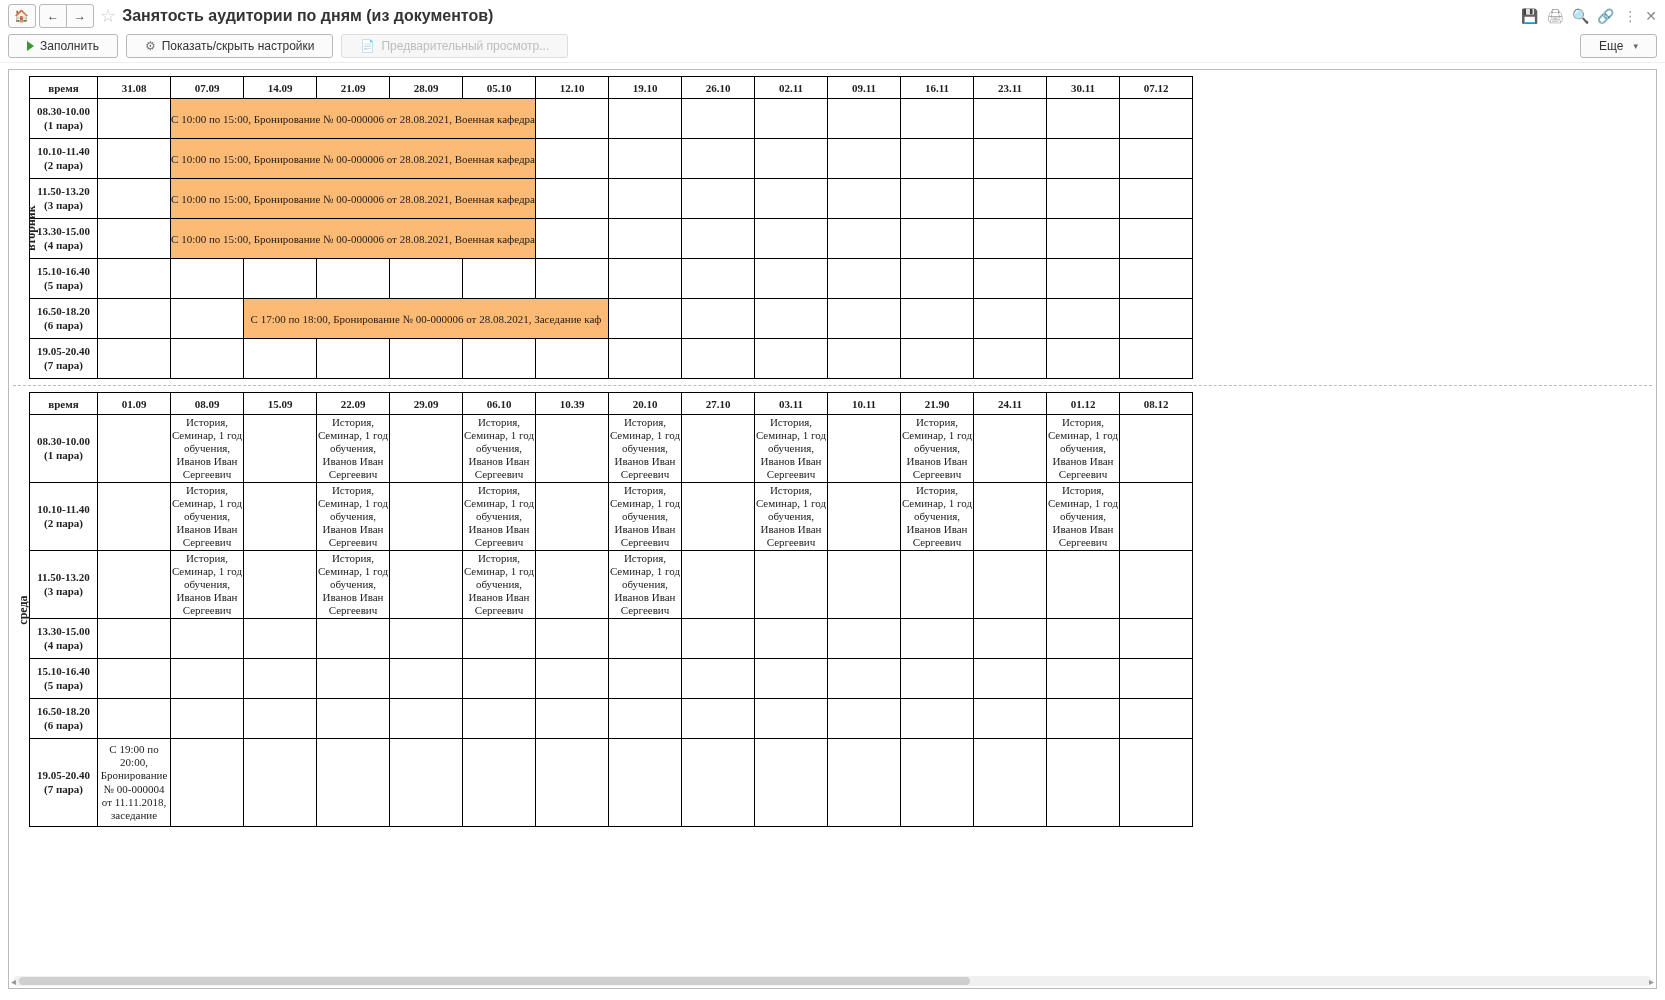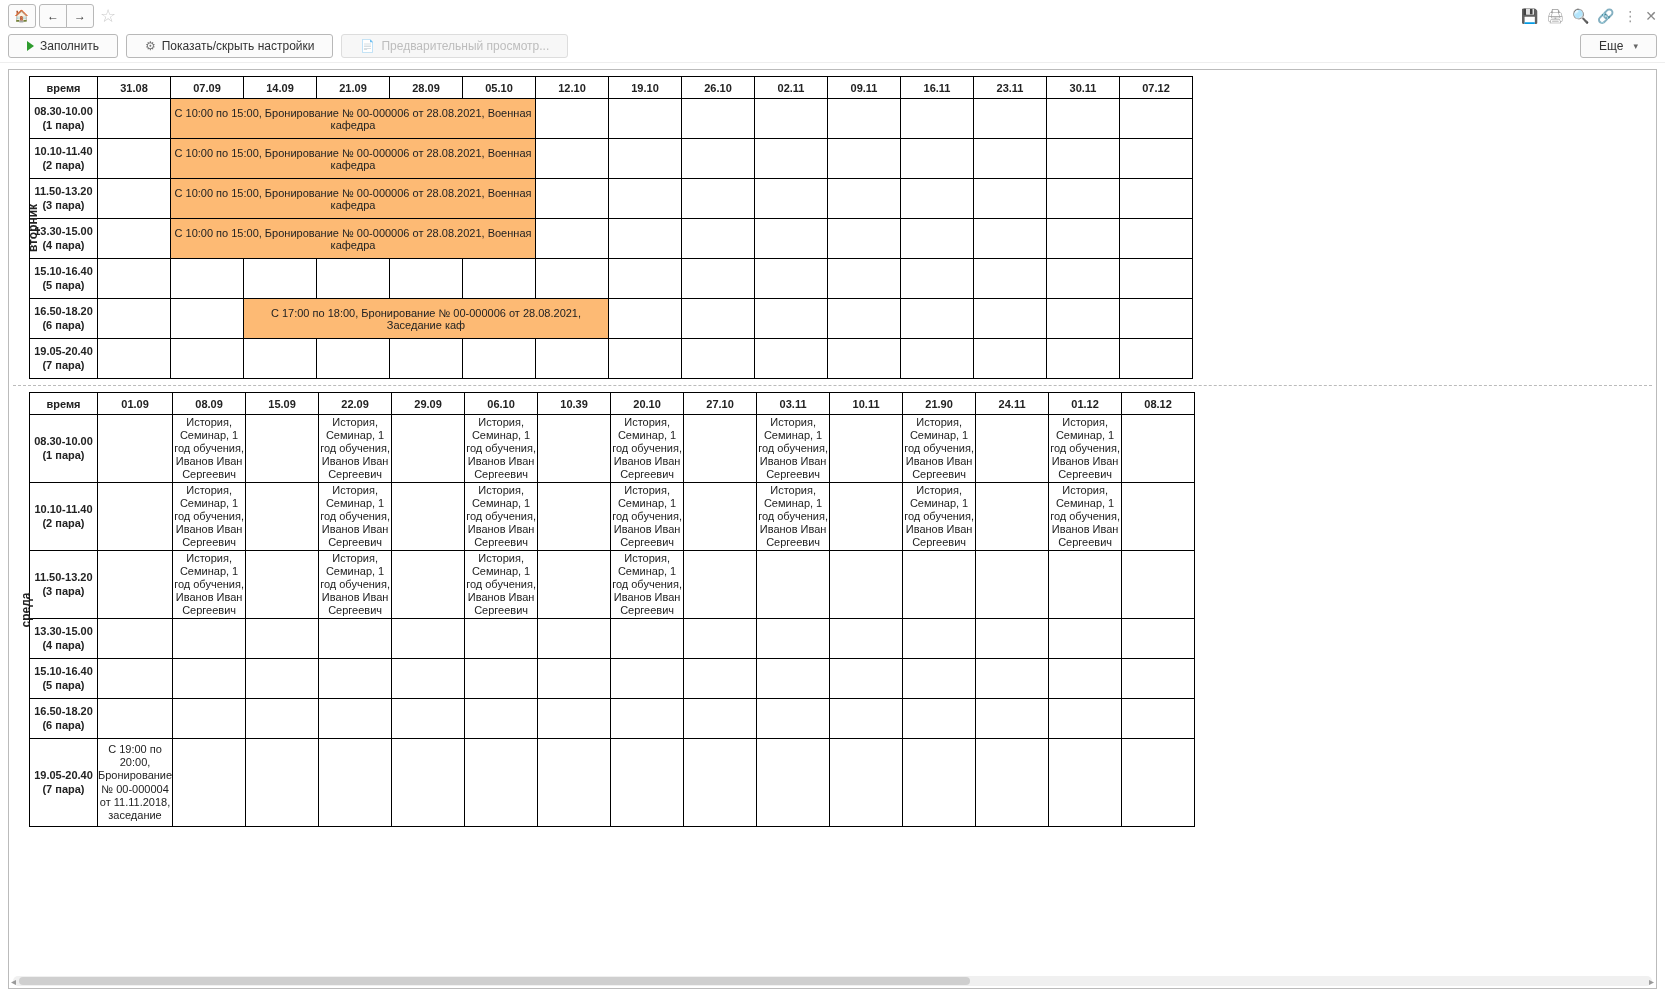--- a/index.html
+++ b/index.html
@@ -25,21 +25,21 @@
 .cmdbar { display:flex; align-items:center; padding:4px 8px; gap:8px; border-bottom:1px solid #eee; }
 .cmd { display:inline-flex; align-items:center; gap:6px; border:1px solid #b8b8b8; background:#fbfbfb; border-radius:3px; height:24px; padding:0 18px; font-size:12px; color:#333; cursor:pointer; }
 .cmd.disabled { color:#bdbdbd; background:#f7f7f7; border-color:#ddd; cursor:default; }
 .tri-play { width:0; height:0; border-left:7px solid #2e9c2e; border-top:5px solid transparent; border-bottom:5px solid transparent; }
 .gear-ic { color:#777; font-size:12px; }
 .doc-ic { color:#aaa; font-size:12px; }
 .more-btn { margin-left:auto; }
 .chev { font-size:9px; margin-left:4px; color:#666; }
 
 
-.report-wrap { position:relative; border:1px solid #bbb; margin:6px 8px; height:calc(1000px - 80px); overflow:hidden; }
+.report-wrap { position:relative; border:1px solid #bbb; margin:6px 8px; height:calc(1000px - 80px); overflow:hidden;font-family:Liberation Serif, serif; }
 .report-scroll { position:absolute; left:0; right:0; top:0; bottom:14px; overflow:auto; }
 .hscroll-fake { position:absolute; left:4px; right:4px; bottom:2px; height:10px; background:#f0f0f0; border-radius:5px; }
 .hscroll-fake .thumb { position:absolute; left:6px; top:1px; width:58%; height:8px; background:#cfcfcf; border-radius:4px; }
 .hscroll-fake .arrow { position:absolute; top:0; font-size:10px; color:#999; }
 .hscroll-fake .arrow.l { left:-2px; } .hscroll-fake .arrow.r { right:-2px; }
 
 .day-block { position:relative; padding-left:16px; margin:6px 4px; }
 .day-label { position:absolute; left:-4px; top:50%; transform: translateY(-50%) rotate(-90deg); transform-origin:center; font-weight:bold; font-size:12px; white-space:nowrap; }
 .gridtbl { border-collapse:collapse; table-layout:fixed; }
 .gridtbl td, .gridtbl th { border:1px solid #000; padding:0; font-size:11px; text-align:center; vertical-align:middle; }
@@ -64,20 +64,21 @@
   </button>
   <span class="nav-group">
     <button class="btn icon-btn">
       <span>←</span>
     </button>
     <button class="btn icon-btn">
       <span>→</span>
     </button>
   </span>
   <span class="star">☆</span>
+  <span class="title">Занятость аудитории по дням (из документов)</span>
   <span class="spacer"></span>
   <div class="top-icons">
     <span>💾</span>
     <span>🖨</span>
     <span>🔍</span>
     <span>🔗</span>
     <span>⋮</span>
     <span class="close">✕</span>
   </div>
 </div>

